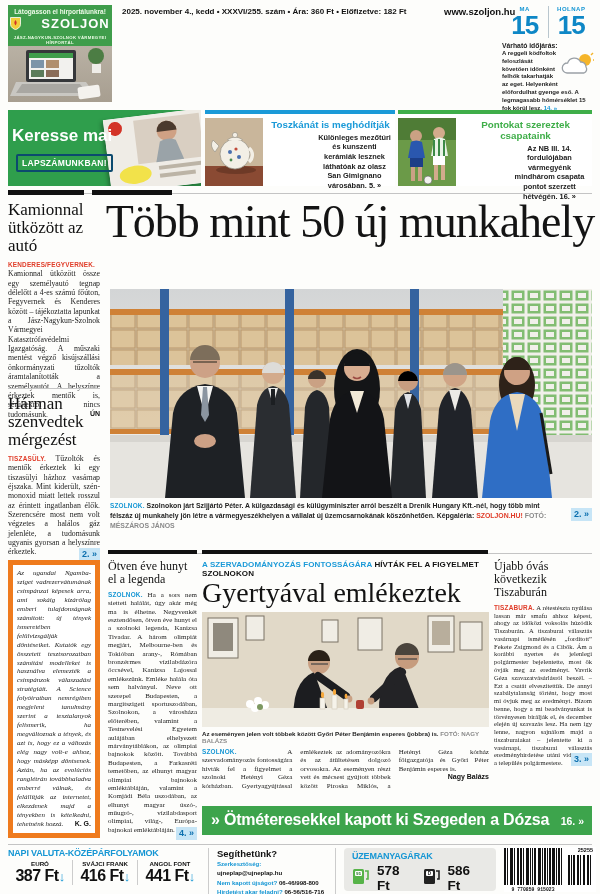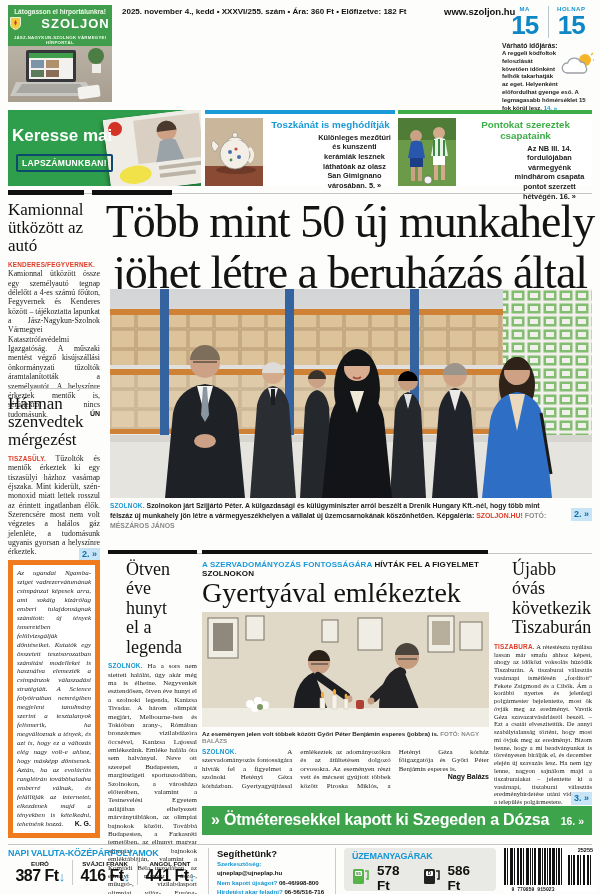--- a/index.html
+++ b/index.html
@@ -72,21 +72,21 @@
   .mainphoto{left:110px;top:289px;width:482px;height:209px;overflow:hidden;background:#dcdbd8;}
   .caption{left:110px;top:501px;width:482px;font:700 6.9px "Liberation Sans",sans-serif;
            color:#222;line-height:1.4;padding-right:32px;box-sizing:border-box;}
   .cap-link{color:#e03c28;} .cap-credit{color:#8a8a8a;}
   .caption .badge{position:absolute;right:0;top:7px;}
 
   
   .colA{left:108px;top:560px;width:89px;}
   .colB{left:202px;top:560px;width:287px;}
   .colC{left:494px;top:560px;width:98px;}
-  .colhead{font-family:"Liberation Serif",serif;font-weight:400;font-size:18px;line-height:1.08;margin:0 18px 5px;color:#111;}
+  .colhead{font-family:"Liberation Serif",serif;font-weight:400;font-size:12px;line-height:1.08;margin:0 0 5px;color:#111;}
   .smallbody{font-family:"Liberation Serif",serif;font-size:7px;line-height:1.2;text-align:justify;color:#1c1c1c;}
   .colC .smallbody{font-size:6.6px;line-height:1.18;}
   .kicker{font:800 8px "Liberation Sans",sans-serif;letter-spacing:.1px;}
   .kicker .hi{color:#1b9ad8;} .kicker .rest{color:#111;}
   .colB h1{margin:1px 0 5px;font-family:"Liberation Serif",serif;font-weight:400;font-size:28px;line-height:1;color:#131313;}
   .cphoto{width:287px;height:115px;overflow:hidden;background:#ddd6c8;}
   .ccap{font:700 6.2px "Liberation Sans",sans-serif;color:#222;margin:3px 0 4px;}
   .cols3{column-count:3;column-gap:8px;}
   .colC .bodywrap{position:relative;max-height:196px;overflow:hidden;}
   .colC .badge{position:absolute;right:0;bottom:1px;}
@@ -283,21 +283,20 @@
 
   <div class="abs greet">
     <div class="body">
       <span>Az ugandai Ngamba-sziget vadrezervátumának csimpánzai képesek arra, ami sokáig kizárólag emberi tulajdonságnak számított: új tények ismeretében felülvizsgálják döntéseiket. Kutatók egy összetett tesztsorozatban számítási modelleket is használva elemezték a csimpánzok válaszadási stratégiáit. A Science folyóiratban nemrégiben megjelent tanulmány szerint a tesztalanyok felismerik, ha megváltoznak a tények, és azt is, hogy ez a változás elég nagy volt-e ahhoz, hogy másképp döntsenek. Aztán, ha az evolúciós ranglétrán továbbhaladva emberré válnak, és felállítják az internetet, elkezdenek majd a tényekben is kételkedni, tehetnénk hozzá.</span>
       <span class="sig">K. G.</span>
     </div>
   </div>
 
   <div class="abs headline">
     <span>Több mint 50 új munkahely</span><br>
-    <span>jöhet létre a beruházás által</span>
   </div>
 
   <div class="abs mainphoto">
     <svg width="482" height="209" viewBox="0 0 482 209" preserveAspectRatio="none">
       <defs>
         <linearGradient id="gwall" x1="0" y1="0" x2="0" y2="1">
           <stop offset="0" stop-color="#d3d5d6"></stop>
             <stop offset="1" stop-color="#eceae6"></stop>
         </linearGradient>
         <pattern id="pboxes" width="26" height="20" patternUnits="userSpaceOnUse">

